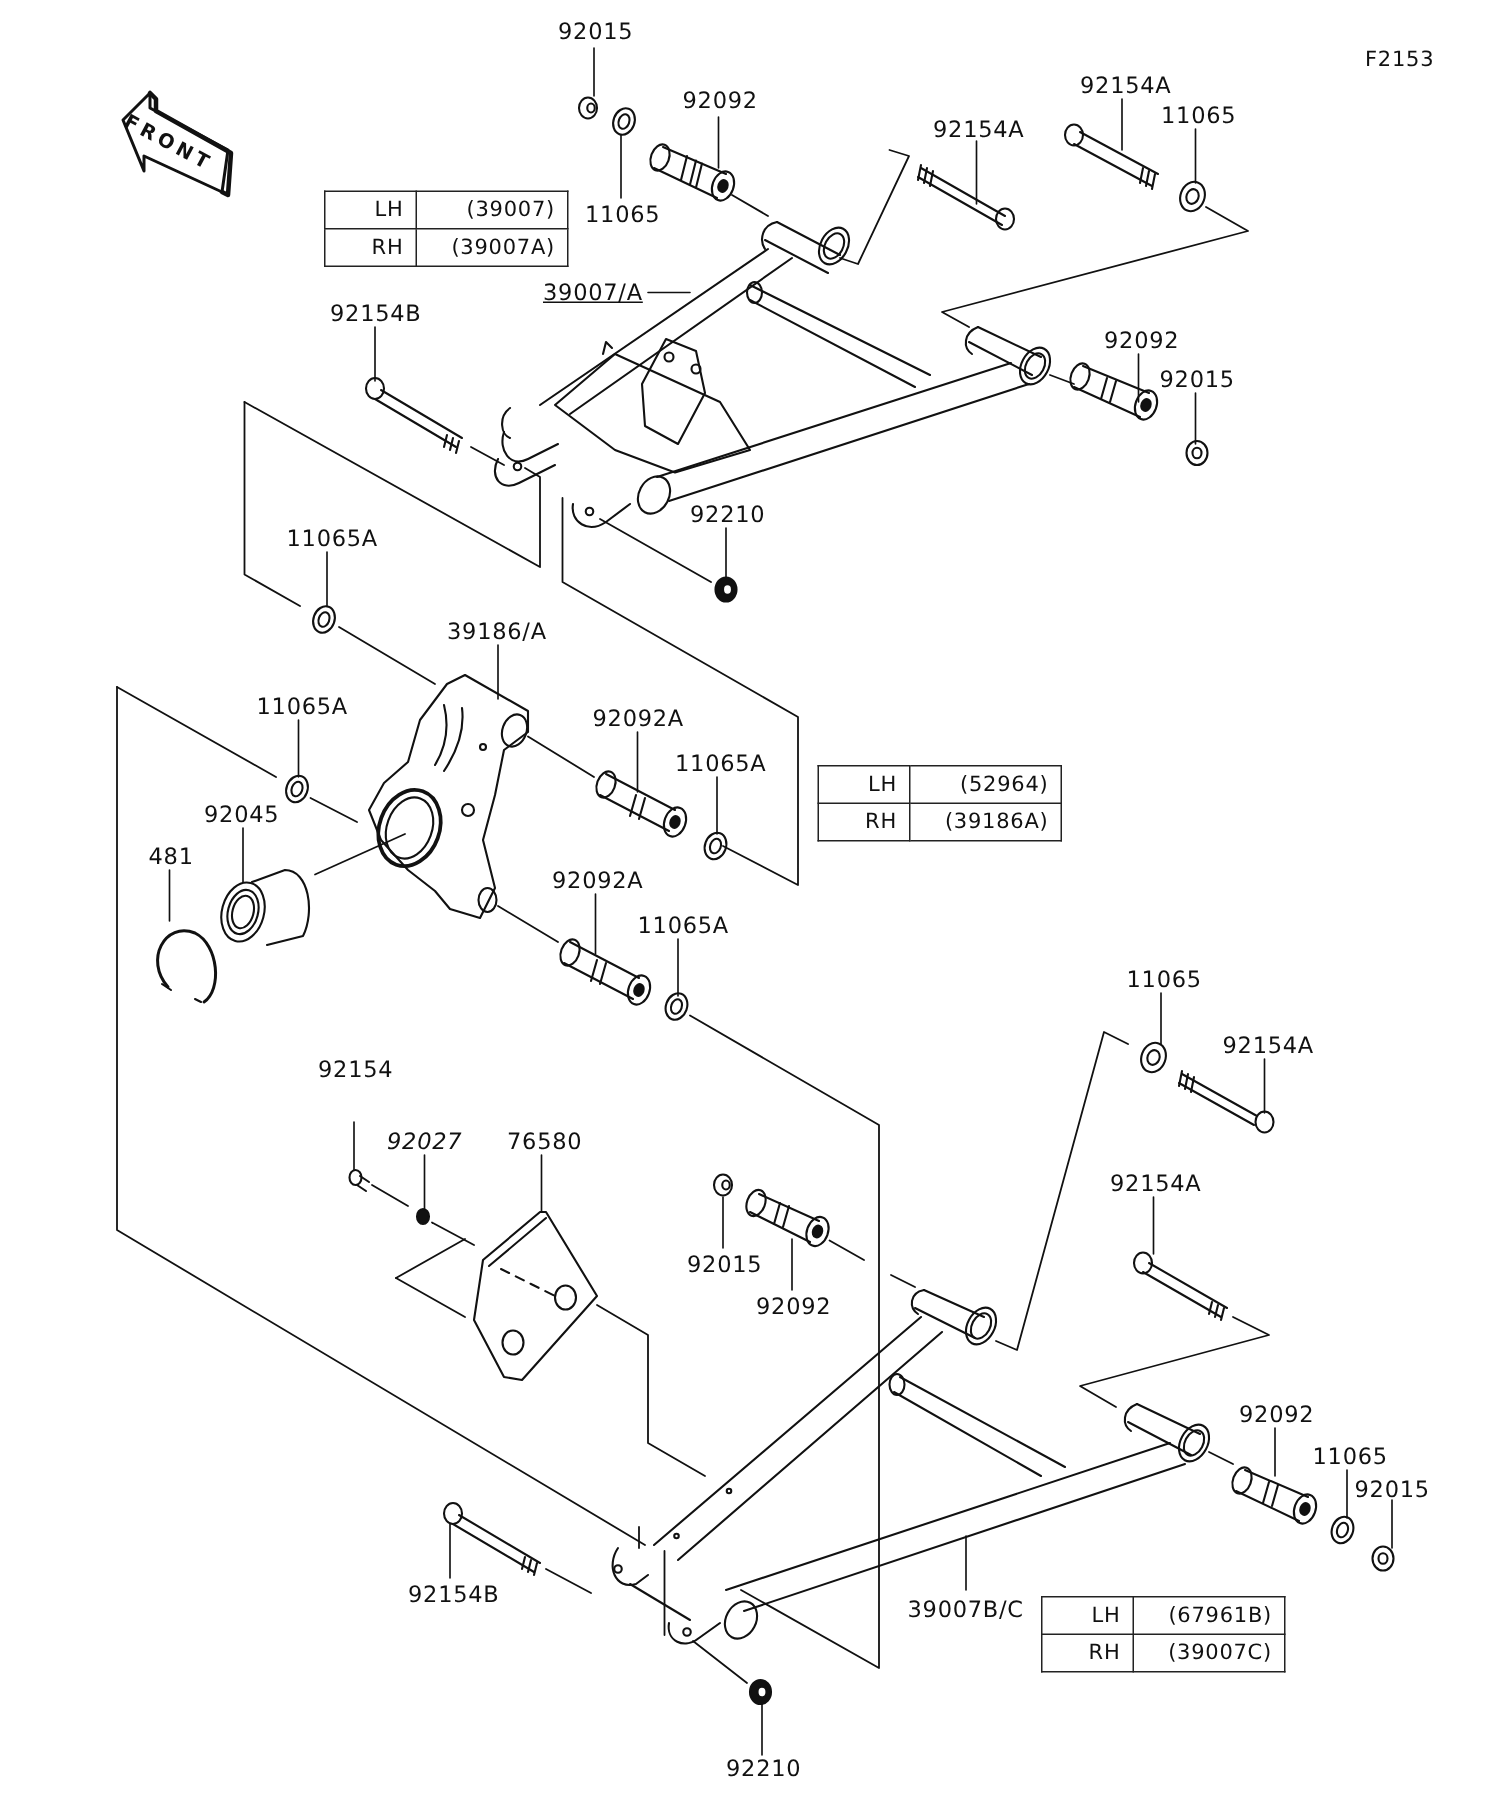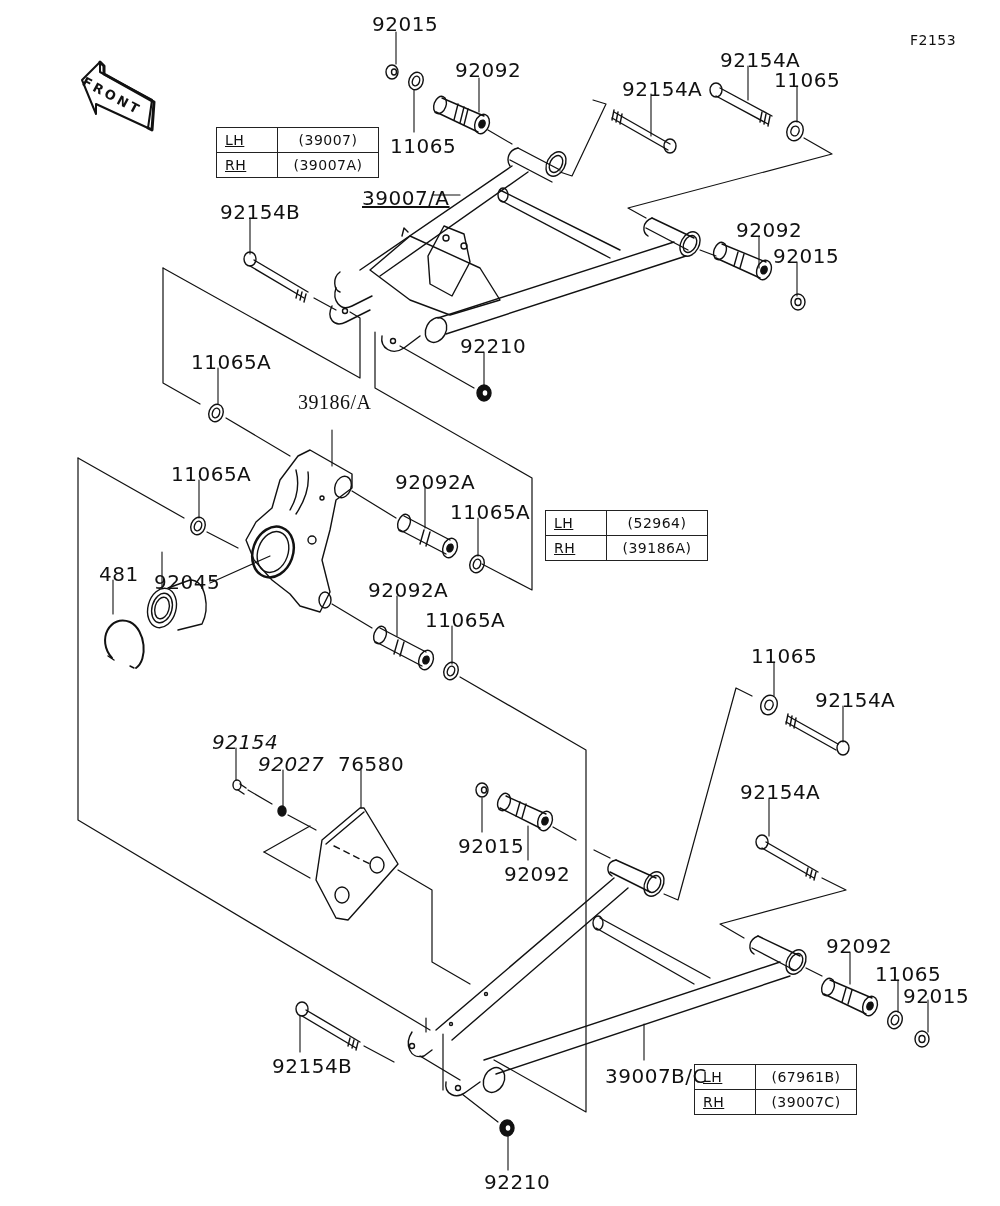--- a/index.html
+++ b/index.html
@@ -1,23 +1,23 @@
 <!DOCTYPE html>
 <html><head>
 <meta charset="utf-8">
 <style>
   html, body { margin: 0; padding: 0; background: #ffffff; }
   body { width: 1000px; height: 1206px; position: relative; overflow: hidden; font-family: "DejaVu Sans", sans-serif; }
   #diagram { position: absolute; left: 0; top: 0; width: 1000px; height: 1206px; }
-  .lbl { position: absolute; font-size: 20px; color: #111; letter-spacing: 0.5px; white-space: nowrap; line-height: 1; }
+  .lbl { position: absolute; font-size: 15px; color: #111; letter-spacing: 0.5px; white-space: nowrap; line-height: 1; }
   .fig { position: absolute; font-size: 14px; color: #111; letter-spacing: 0.5px; }
   table.sidetbl { position: absolute; border-collapse: collapse; font-size: 14px; color: #111; }
   table.sidetbl td { border: 1.5px solid #222; height: 24px; padding: 0 8px; letter-spacing: 0.5px; }
-  table.sidetbl td.side { text-align: left; width: 44px; text-decoration: underline; }
-  table.sidetbl td.pn { text-align: center; width: 84px; }
+  table.sidetbl td.side { text-align: right; width: 44px; }
+  table.sidetbl td.pn { text-align: right; width: 84px; }
 </style>
 </head>
 <body>
 
 <svg id="diagram" viewBox="0 0 1000 1206" width="1000" height="1206" xmlns="http://www.w3.org/2000/svg">
   <g fill="none" stroke="#111" stroke-width="1.4" stroke-linejoin="round" stroke-linecap="round">
 
     <g>
       <polygon points="82,80 100,62 100,72 152,100 148,128 96,104 96,114" fill="#fff" stroke="#111" stroke-width="2"></polygon>
       <polyline points="100,62 104,66 104,74 154,102 152,130 148,128" stroke-width="3"></polyline>
@@ -377,31 +377,31 @@
 <div class="lbl" style="left:390px; top:136px;">11065</div>
 <div class="lbl" style="left:622px; top:79px;">92154A</div>
 <div class="lbl" style="left:720px; top:50px;">92154A</div>
 <div class="lbl" style="left:774px; top:70px;">11065</div>
 <div class="lbl" style="left:362px; top:188px;text-decoration:underline;">39007/A</div>
 <div class="lbl" style="left:220px; top:202px;">92154B</div>
 <div class="lbl" style="left:736px; top:220px;">92092</div>
 <div class="lbl" style="left:773px; top:246px;">92015</div>
 <div class="lbl" style="left:460px; top:336px;">92210</div>
 <div class="lbl" style="left:191px; top:352px;">11065A</div>
-<div class="lbl" style="left:298px; top:392px;font-family:Liberation Serif, serif;">39186/A</div>
+<div class="lbl" style="left:298px; top:414px;">39186/A</div>
 <div class="lbl" style="left:171px; top:464px;">11065A</div>
 <div class="lbl" style="left:395px; top:472px;">92092A</div>
 <div class="lbl" style="left:450px; top:502px;">11065A</div>
-<div class="lbl" style="left:154px; top:536px;margin-top:36px;">92045</div>
+<div class="lbl" style="left:136px; top:536px;">92045</div>
 <div class="lbl" style="left:99px;  top:564px;">481</div>
 <div class="lbl" style="left:368px; top:580px;">92092A</div>
 <div class="lbl" style="left:425px; top:610px;">11065A</div>
 <div class="lbl" style="left:751px; top:646px;">11065</div>
 <div class="lbl" style="left:815px; top:690px;">92154A</div>
-<div class="lbl" style="left:212px; top:732px;font-style:italic;">92154</div>
+<div class="lbl" style="left:212px; top:706px;">92154</div>
 <div class="lbl" style="left:258px; top:754px;font-style:italic;">92027</div>
 <div class="lbl" style="left:338px; top:754px;">76580</div>
 <div class="lbl" style="left:458px; top:836px;">92015</div>
 <div class="lbl" style="left:504px; top:864px;">92092</div>
 <div class="lbl" style="left:740px; top:782px;">92154A</div>
 <div class="lbl" style="left:826px; top:936px;">92092</div>
 <div class="lbl" style="left:875px; top:964px;">11065</div>
 <div class="lbl" style="left:903px; top:986px;">92015</div>
 <div class="lbl" style="left:272px; top:1056px;">92154B</div>
 <div class="lbl" style="left:605px; top:1066px;text-align:right;">39007B/C</div>

